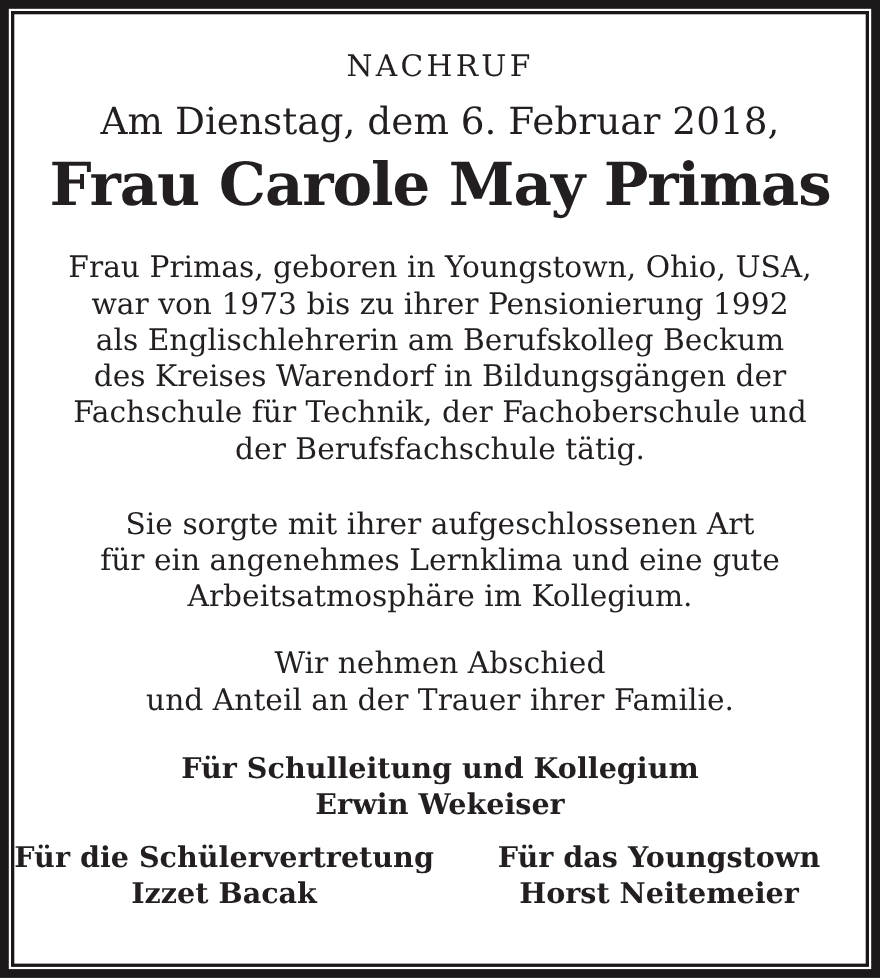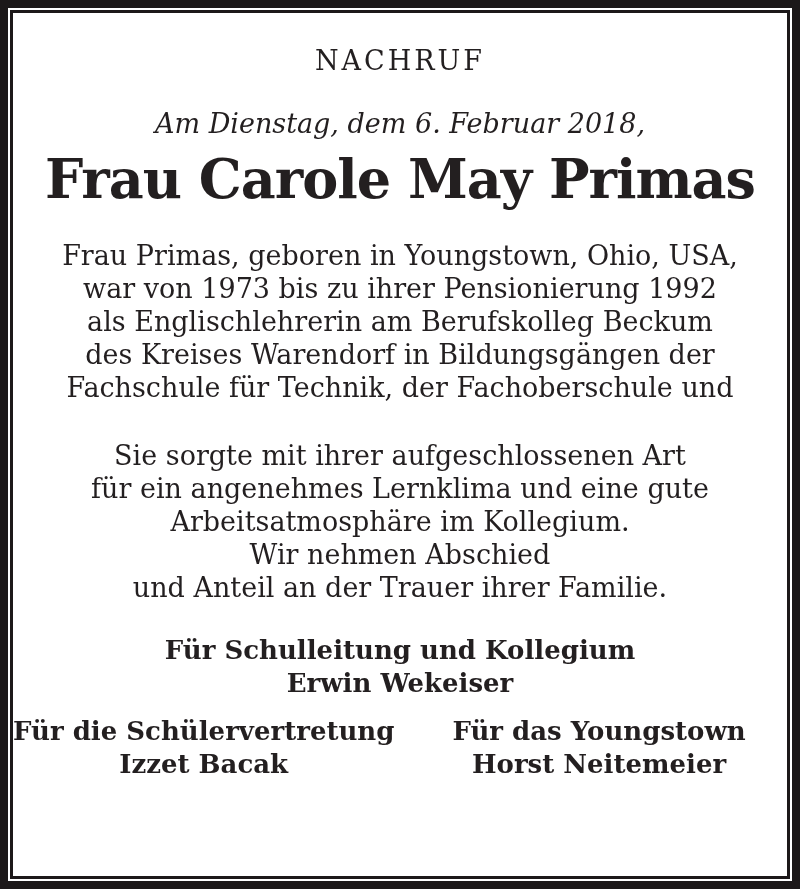--- a/index.html
+++ b/index.html
@@ -31,39 +31,38 @@
     text-align: center;
     padding-top: 33px;
   }
   .notice-heading {
     font-size: 27px;
     line-height: 30px;
     letter-spacing: 3px;
     font-weight: normal;
   }
   .intro-block {
-    margin-top: 31px;
-    font-size: 27px;
+    margin-top: 19px;
+    font-size: 34px;
     line-height: 33px;
-    font-style: italic;
   }
   .deceased-name {
     margin: 8px 0 0 0;
     font-size: 54px;
     line-height: 62px;
     font-weight: bold;
     letter-spacing: -1px;
   }
   .para {
     font-size: 27px;
     line-height: 33px;
   }
   .para-bio      { margin-top: 29px; }
   .para-tribute  { margin-top: 35px; }
-  .para-farewell { margin-top: 0; }
+  .para-farewell { margin-top: 28px; }
   .sig-center {
     margin-top: 30px;
     font-size: 26px;
     line-height: 33px;
     font-weight: bold;
   }
   .sig-row {
     margin-top: 15px;
     display: flex;
     gap: 58px;
@@ -86,20 +85,21 @@
     </div>
 
     <h1 class="deceased-name">Frau Carole May Primas</h1>
 
     <div class="para para-bio">
       <div>Frau Primas, geboren in Youngstown, Ohio, USA,</div>
       <div>war von 1973 bis zu ihrer Pensionierung 1992</div>
       <div>als Englischlehrerin am Berufskolleg Beckum</div>
       <div>des Kreises Warendorf in Bildungsgängen der</div>
       <div>Fachschule für Technik, der Fachoberschule und</div>
+      <div>der Berufsfachschule tätig.</div>
     </div>
 
     <div class="para para-tribute">
       <div>Sie sorgte mit ihrer aufgeschlossenen Art</div>
       <div>für ein angenehmes Lernklima und eine gute</div>
       <div>Arbeitsatmosphäre im Kollegium.</div>
     </div>
 
     <div class="para para-farewell">
       <div>Wir nehmen Abschied</div>

